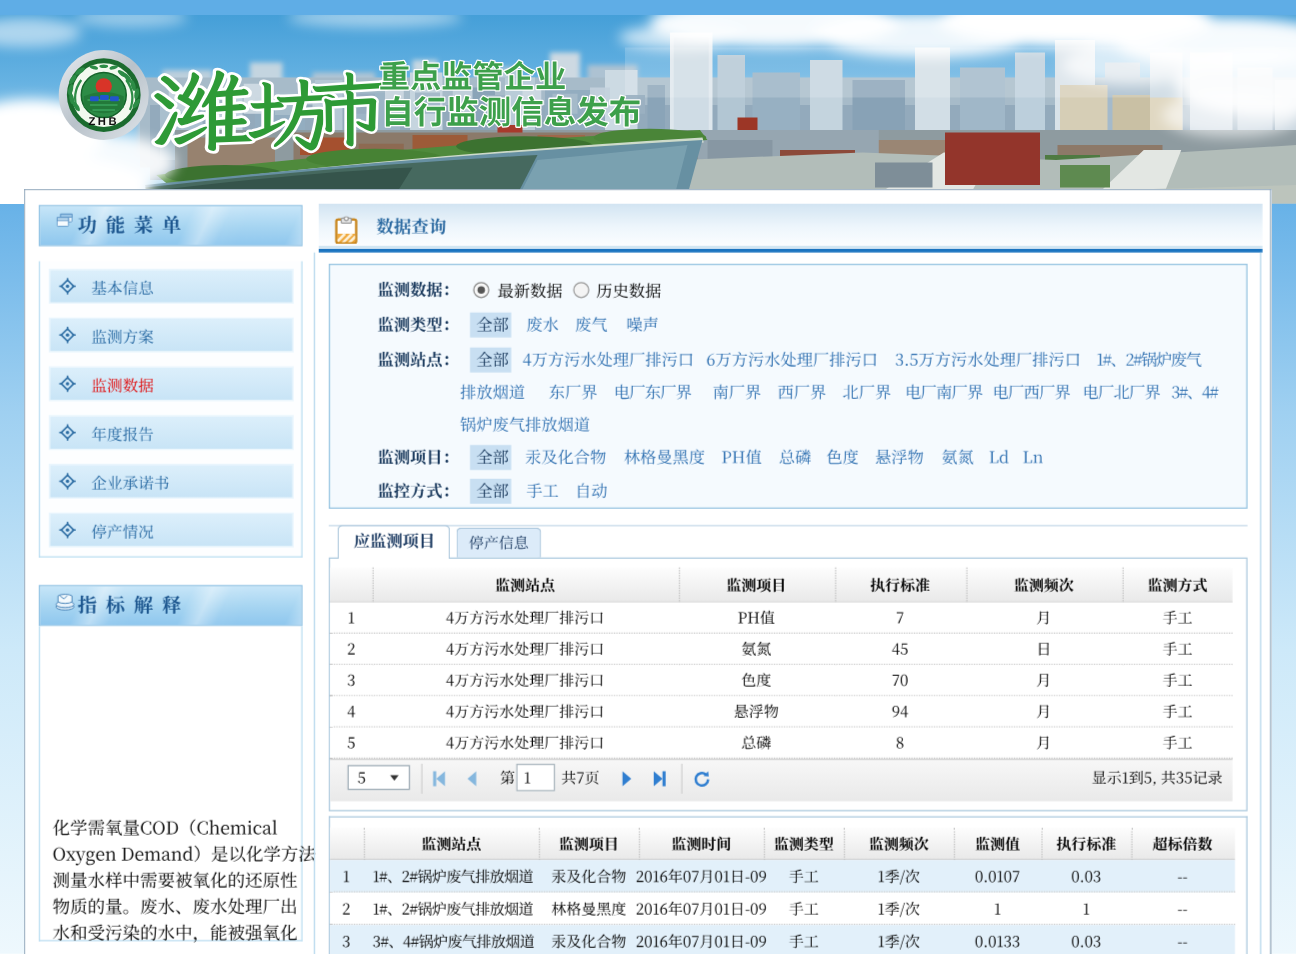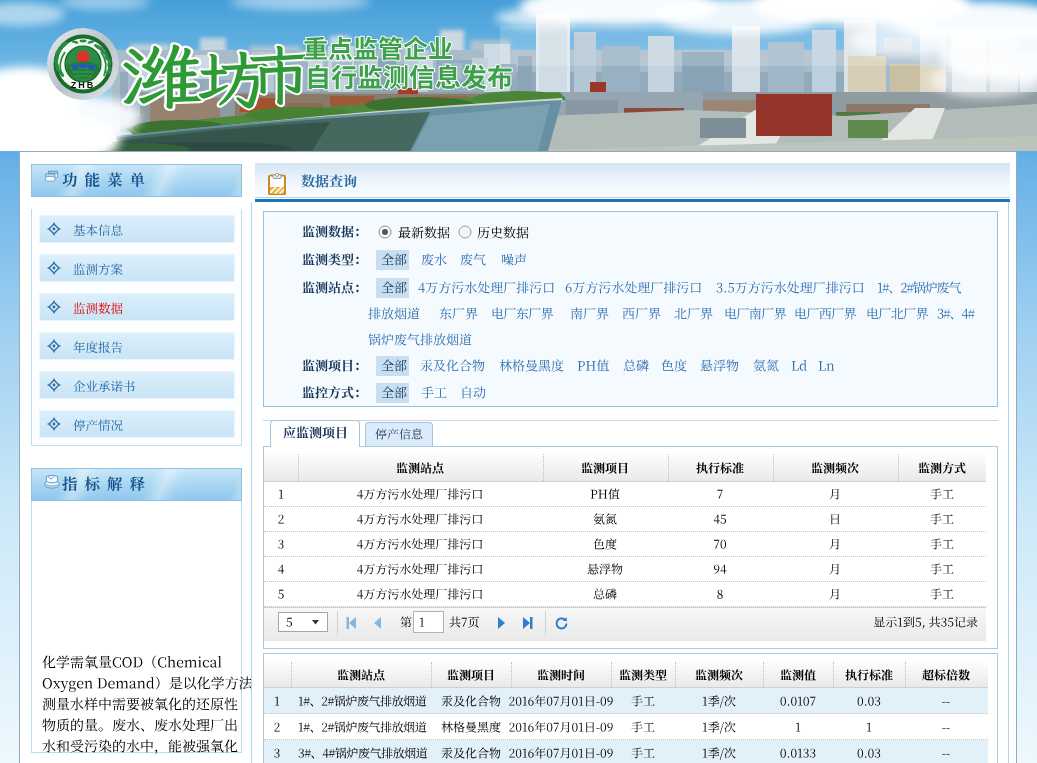--- a/index.html
+++ b/index.html
@@ -1,20 +1,20 @@
 <!DOCTYPE html>
 <html><head><meta charset="utf-8"><title>t</title><style>
 *{margin:0;padding:0;box-sizing:border-box}
 html,body{width:1037px;height:763px;overflow:hidden}
 body{font-family:"Liberation Sans",sans-serif;position:relative;
 background:linear-gradient(180deg,#5fade6 150px,#6ab3e8 170px,#9fd0f1 330px,#cde9f9 520px,#eef8fd 763px);}
 svg.t{display:block;overflow:visible}
 .abs{position:absolute}
 </style></head><body>
-<div class="abs" style="left:0;top:0;width:1037px;height:151px;overflow:hidden">
+<div class="abs" style="left:0;top:12px;width:1037px;height:151px;overflow:hidden">
     <svg width="1037" height="151" style="position:absolute;left:0;top:0">
 <defs>
 <linearGradient id="sky" x1="0" y1="0" x2="0" y2="1">
 <stop offset="0" stop-color="#459fd8"></stop>
           <stop offset="0.35" stop-color="#66b2e2"></stop>
 <stop offset="0.7" stop-color="#97ccec"></stop>
           <stop offset="1" stop-color="#c2e2f4"></stop>
 </linearGradient>
 <linearGradient id="wat" x1="0" y1="0" x2="0" y2="1">
 <stop offset="0" stop-color="#4f7268"></stop>

